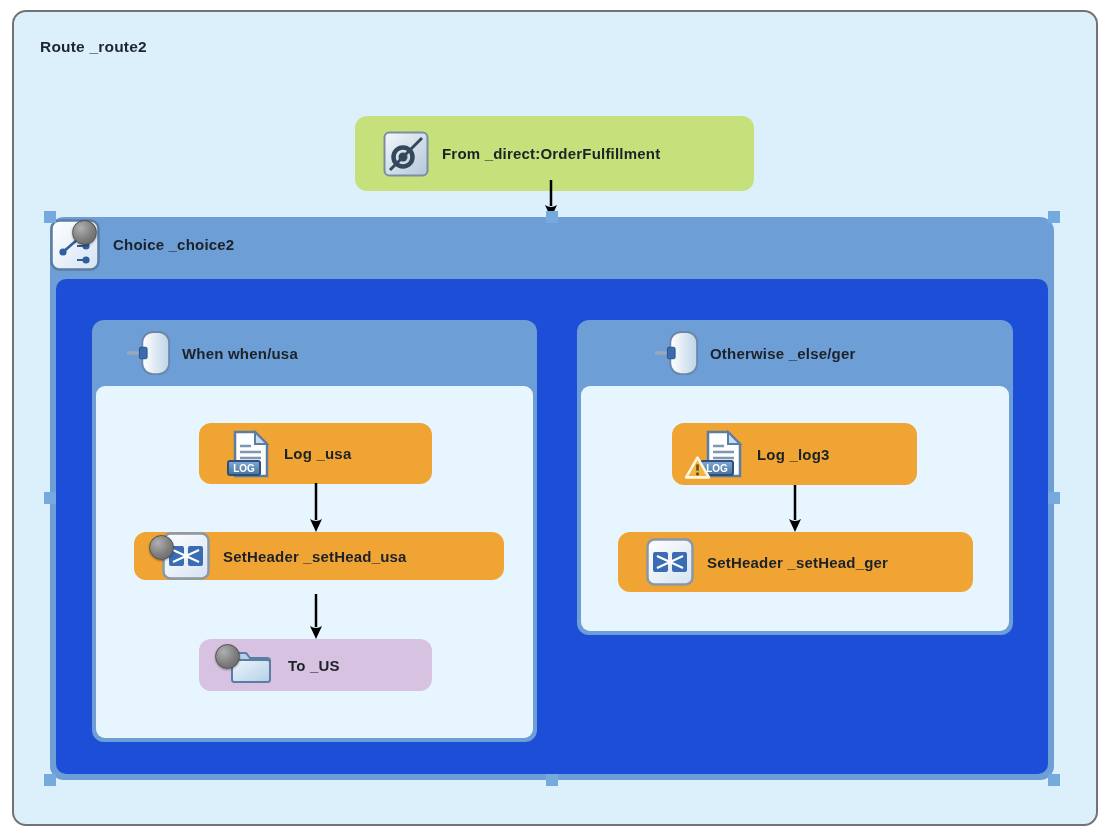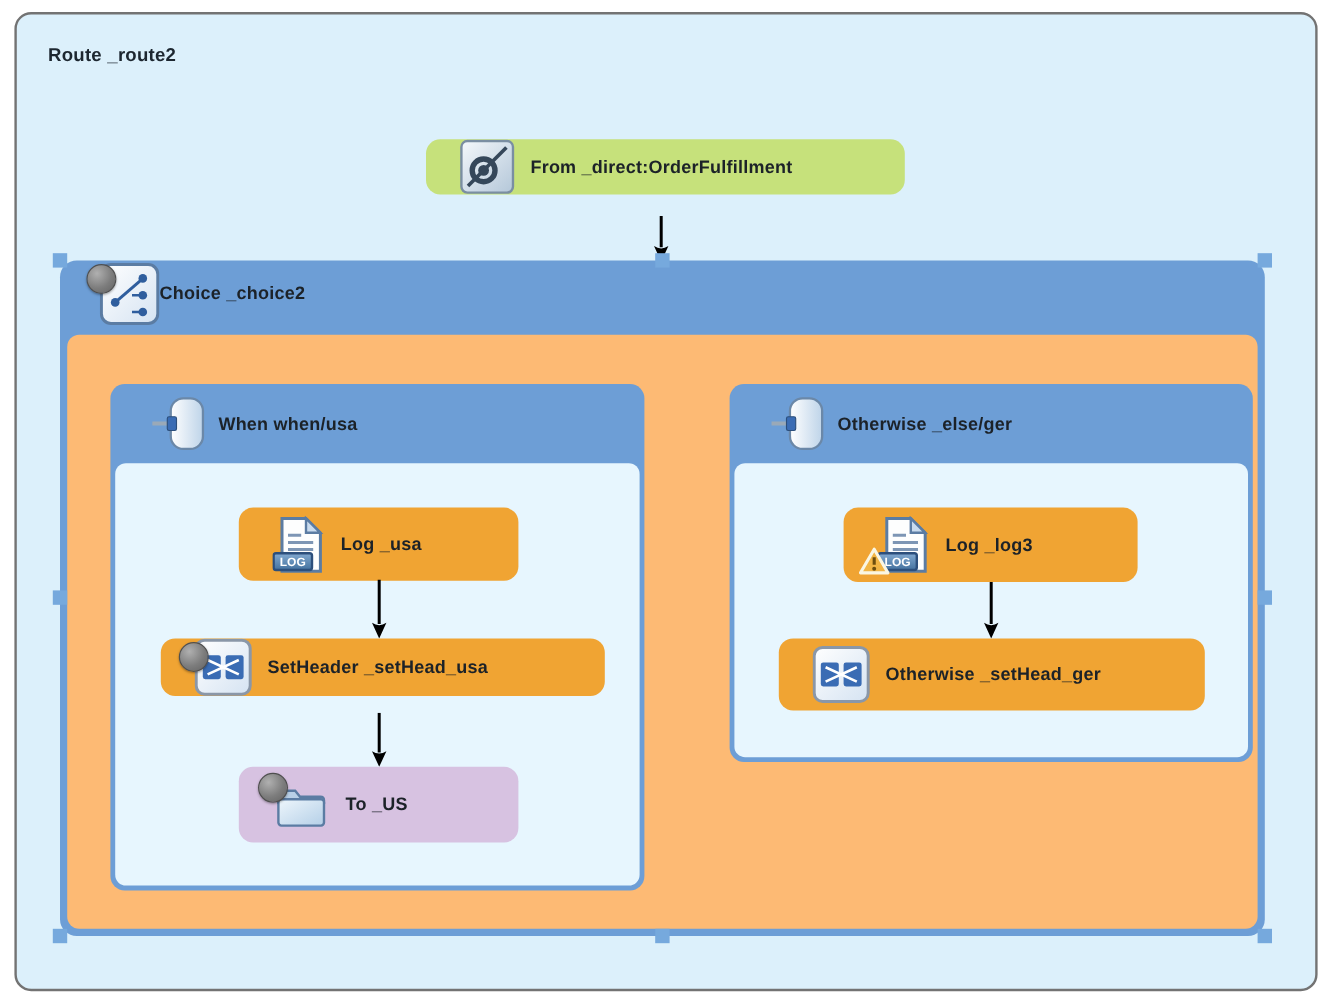--- a/index.html
+++ b/index.html
@@ -21,26 +21,26 @@
   }
   .node-label { font-weight:bold; font-size:15px; color:#1c2228; letter-spacing:.2px; white-space:nowrap; }
 
   .node-green  { background:#c6e17b; }
   .node-orange { background:#f0a433; }
   .node-purple { background:#d7c2e1; }
 
   .group { position:absolute; background:#6d9ed6; border-radius:14px; }
   .group-header {
     position:relative; display:flex; align-items:center;
-    height:55px; padding-left:33px; 
+    height:55px; gap:13px;
   }
   .sub-header { height:66px; padding-left:34px; gap:10px; }
   .group-body {
     position:absolute; left:6px; right:6px; top:62px; bottom:6px;
-    background:#fdba74; border-radius:10px;
+    background:#1d4ed8; border-radius:10px;
   }
   .sub-body {
     left:4px; right:4px; top:66px; bottom:4px;
     background:#e7f6fe; border-radius:9px;
   }
 
   .breakpoint {
     position:absolute; width:25px; height:25px; border-radius:50%;
     background:radial-gradient(circle at 34% 30%, #b0b0b0, #7d7d7d 55%, #616161);
     border:1.5px solid #4f4f4f; box-shadow:0 1px 2px rgba(0,0,0,.35); z-index:5;
@@ -78,21 +78,21 @@
       <stop offset="0" stop-color="#eef6fc"></stop>
         <stop offset="1" stop-color="#b4cfe7"></stop>
     </linearGradient>
   </defs>
 </svg>
 
 <div class="canvas">
   <div class="route">
     <div class="route-title">Route _route2</div>
 
-    <div class="node node-green" style="left:341px; top:104px; width:399px; height:46px;">
+    <div class="node node-green" style="left:341px; top:104px; width:399px; height:75px;">
       <svg width="46" height="46" viewBox="0 0 46 46">
         <rect x="1.5" y="1.5" width="43" height="43" rx="5" fill="url(#g-steel)" stroke="#7a8ea2" stroke-width="2"></rect>
         <circle cx="20" cy="26" r="9.5" fill="none" stroke="#35475a" stroke-width="4.5"></circle>
         <circle cx="20" cy="26" r="4.5" fill="#35475a"></circle>
         <line x1="7" y1="39" x2="39" y2="7" stroke="#35475a" stroke-width="3"></line>
       </svg>
       <span class="node-label">From _direct:OrderFulfillment</span>
     </div>
 
     <svg class="arrow" style="left:529px; top:168px;" width="16" height="38">
@@ -156,33 +156,33 @@
                 <path d="M11 18 L37 30 M37 18 L11 30" stroke="#ffffff" stroke-width="2.2" fill="none"></path>
               </svg>
               <span class="node-label">SetHeader _setHead_usa</span>
             </div>
 
             <svg class="arrow" style="left:212px; top:208px;" width="16" height="45">
               <line x1="8" y1="0" x2="8" y2="33" stroke="#000000" stroke-width="2.5"></line>
               <path d="M8 45 L2 32 Q8 36 14 32 Z" fill="#000000"></path>
             </svg>
 
-            <div class="node node-purple" style="left:103px; top:253px; width:233px; height:63px;">
+            <div class="node node-purple" style="left:103px; top:253px; width:233px; height:52px;">
               <span class="breakpoint" style="left:16px; top:5px;"></span>
               <svg width="48" height="44" viewBox="0 0 48 44">
                 <path d="M5 13 q0-3 3-3 h11 l4 5 h17 q3 0 3 3 v2 H5 Z" fill="#b8cfe6" stroke="#5b7ca3" stroke-width="2"></path>
                 <rect x="5" y="17" width="38" height="22" rx="2.5" fill="url(#g-folder)" stroke="#5b7ca3" stroke-width="2"></rect>
               </svg>
               <span class="node-label">To _US</span>
             </div>
 
           </div>
         </div>
 
-        <div class="group" style="left:552px; top:41px; width:436px; height:315px; border-radius:12px;">
+        <div class="group" style="left:521px; top:41px; width:436px; height:315px; border-radius:12px;padding-left:43px;">
           <div class="group-header sub-header">
             <svg width="46" height="50" viewBox="0 0 48 50">
               <rect x="17" y="3" width="28" height="44" rx="11" fill="url(#g-cyl)" stroke="#6b88a8" stroke-width="2"></rect>
               <line x1="1" y1="25" x2="14" y2="25" stroke="#9aa9b8" stroke-width="3.5"></line>
               <rect x="14" y="19" width="8" height="12" rx="1.5" fill="#3a6cb4" stroke="#2c4f7c"></rect>
             </svg>
             <span class="node-label">Otherwise _else/ger</span>
           </div>
           <div class="group-body sub-body">
 
@@ -209,21 +209,21 @@
               <path d="M8 47 L2 34 Q8 38 14 34 Z" fill="#000000"></path>
             </svg>
 
             <div class="node node-orange" style="left:37px; top:146px; width:355px; height:60px;">
               <svg width="48" height="48" viewBox="0 0 48 48">
                 <rect x="1.5" y="1.5" width="45" height="45" rx="7" fill="url(#g-white)" stroke="#8a97a8" stroke-width="2.5"></rect>
                 <rect x="7" y="14" width="15" height="20" rx="2" fill="#3a6cb4"></rect>
                 <rect x="26" y="14" width="15" height="20" rx="2" fill="#3a6cb4"></rect>
                 <path d="M11 18 L37 30 M37 18 L11 30" stroke="#ffffff" stroke-width="2.2" fill="none"></path>
               </svg>
-              <span class="node-label">Otherwise _setHead_ger</span>
+              <span class="node-label">SetHeader _setHead_ger</span>
             </div>
 
           </div>
         </div>
 
       </div>
     </div>
 
     <span class="handle" style="left:30px;  top:199px;"></span>
     <span class="handle" style="left:532px; top:199px;"></span>

